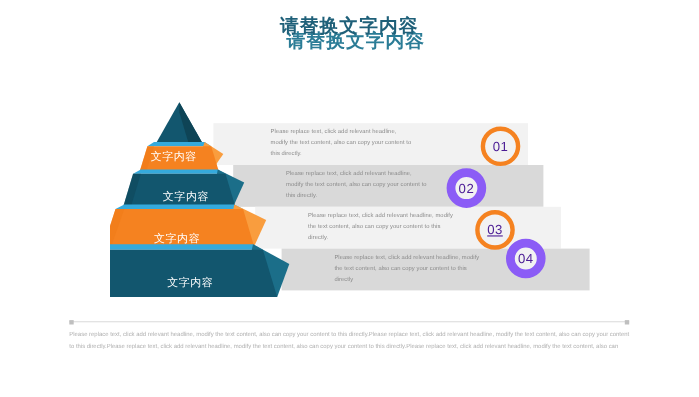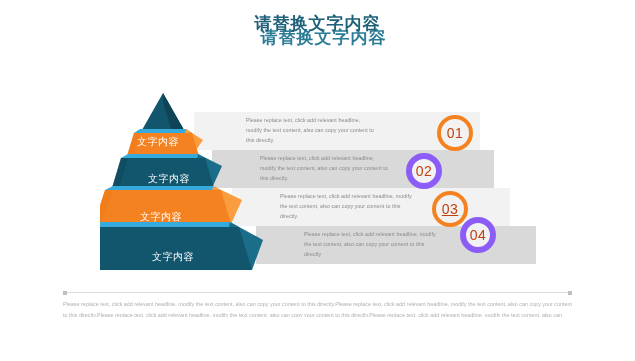--- a/index.html
+++ b/index.html
@@ -106,26 +106,26 @@
   .badge {
     position: absolute;
     width: 36px;
     height: 36px;
     border-radius: 50%;
     box-sizing: border-box;
     background: #f2f2f2;
     display: flex;
     align-items: center;
     justify-content: center;
-    font-size: 14px;
-    color: #c2410c;
+    font-size: 12px;
+    color: #4c1d95;
     letter-spacing: 0.4px;
   }
   .badge-orange { border: 4px solid #f58220; }
-  .badge-teal   { border: 6px solid #8b5cf6; }
+  .badge-teal   { border: 8px solid #8b5cf6; }
 
   .badge-1 { left: 437px; top: 115px; }
   .badge-2 { left: 406px; top: 153px; }
   .badge-3 { left: 432px; top: 191px; text-decoration: underline; }
   .badge-4 { left: 460px; top: 217px; }
 
   
   #footer {
     position: absolute;
     left: 63px;

